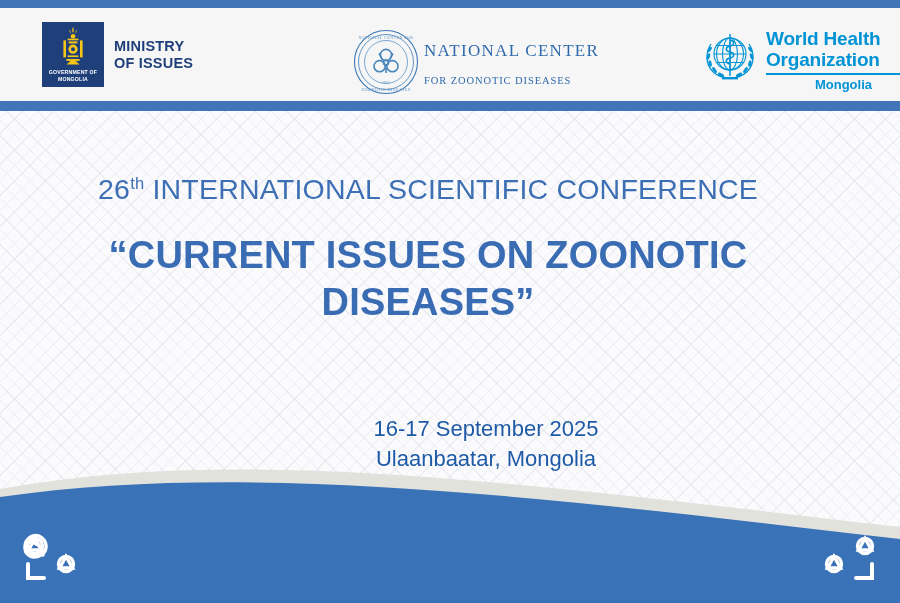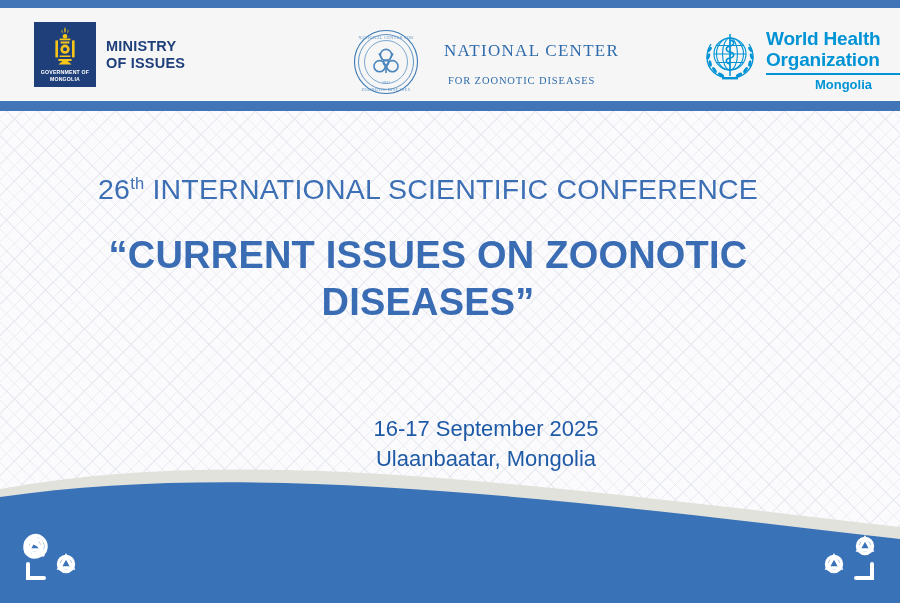--- a/index.html
+++ b/index.html
@@ -36,21 +36,21 @@
   
   .header {
     position: absolute;
     left: 0; top: 8px;
     width: 900px; height: 93px;
     background: #f6f6f6;
   }
 
   .logo-moh {
     position: absolute;
-    left: 34px; top: 14px;
+    left: 42px; top: 14px;
     display: flex;
     align-items: center;
   }
   .moh-crest {
     width: 62px;
     height: 65px;
     background: #1f3f7a;
     position: relative;
     flex: 0 0 auto;
   }
@@ -87,28 +87,26 @@
   }
   .ncz-text {
     margin-left: 4px;
     color: #2f6bab;
     line-height: 1.05;
   }
   .ncz-text .l1 {
     font-family: "Liberation Serif", serif;
     font-size: 17px;
     letter-spacing: 1.3px;
-    margin-left: 20px;
   }
   .ncz-text .l2 {
     font-family: "Liberation Serif", serif;
     font-size: 10.5px;
     letter-spacing: 0.9px;
     margin-top: 16px;
-    text-align: center;
   }
 
   .logo-who {
     position: absolute;
     left: 700px; top: 20px;
     display: flex;
     align-items: flex-start;
   }
   .who-text {
     margin-left: 6px;

